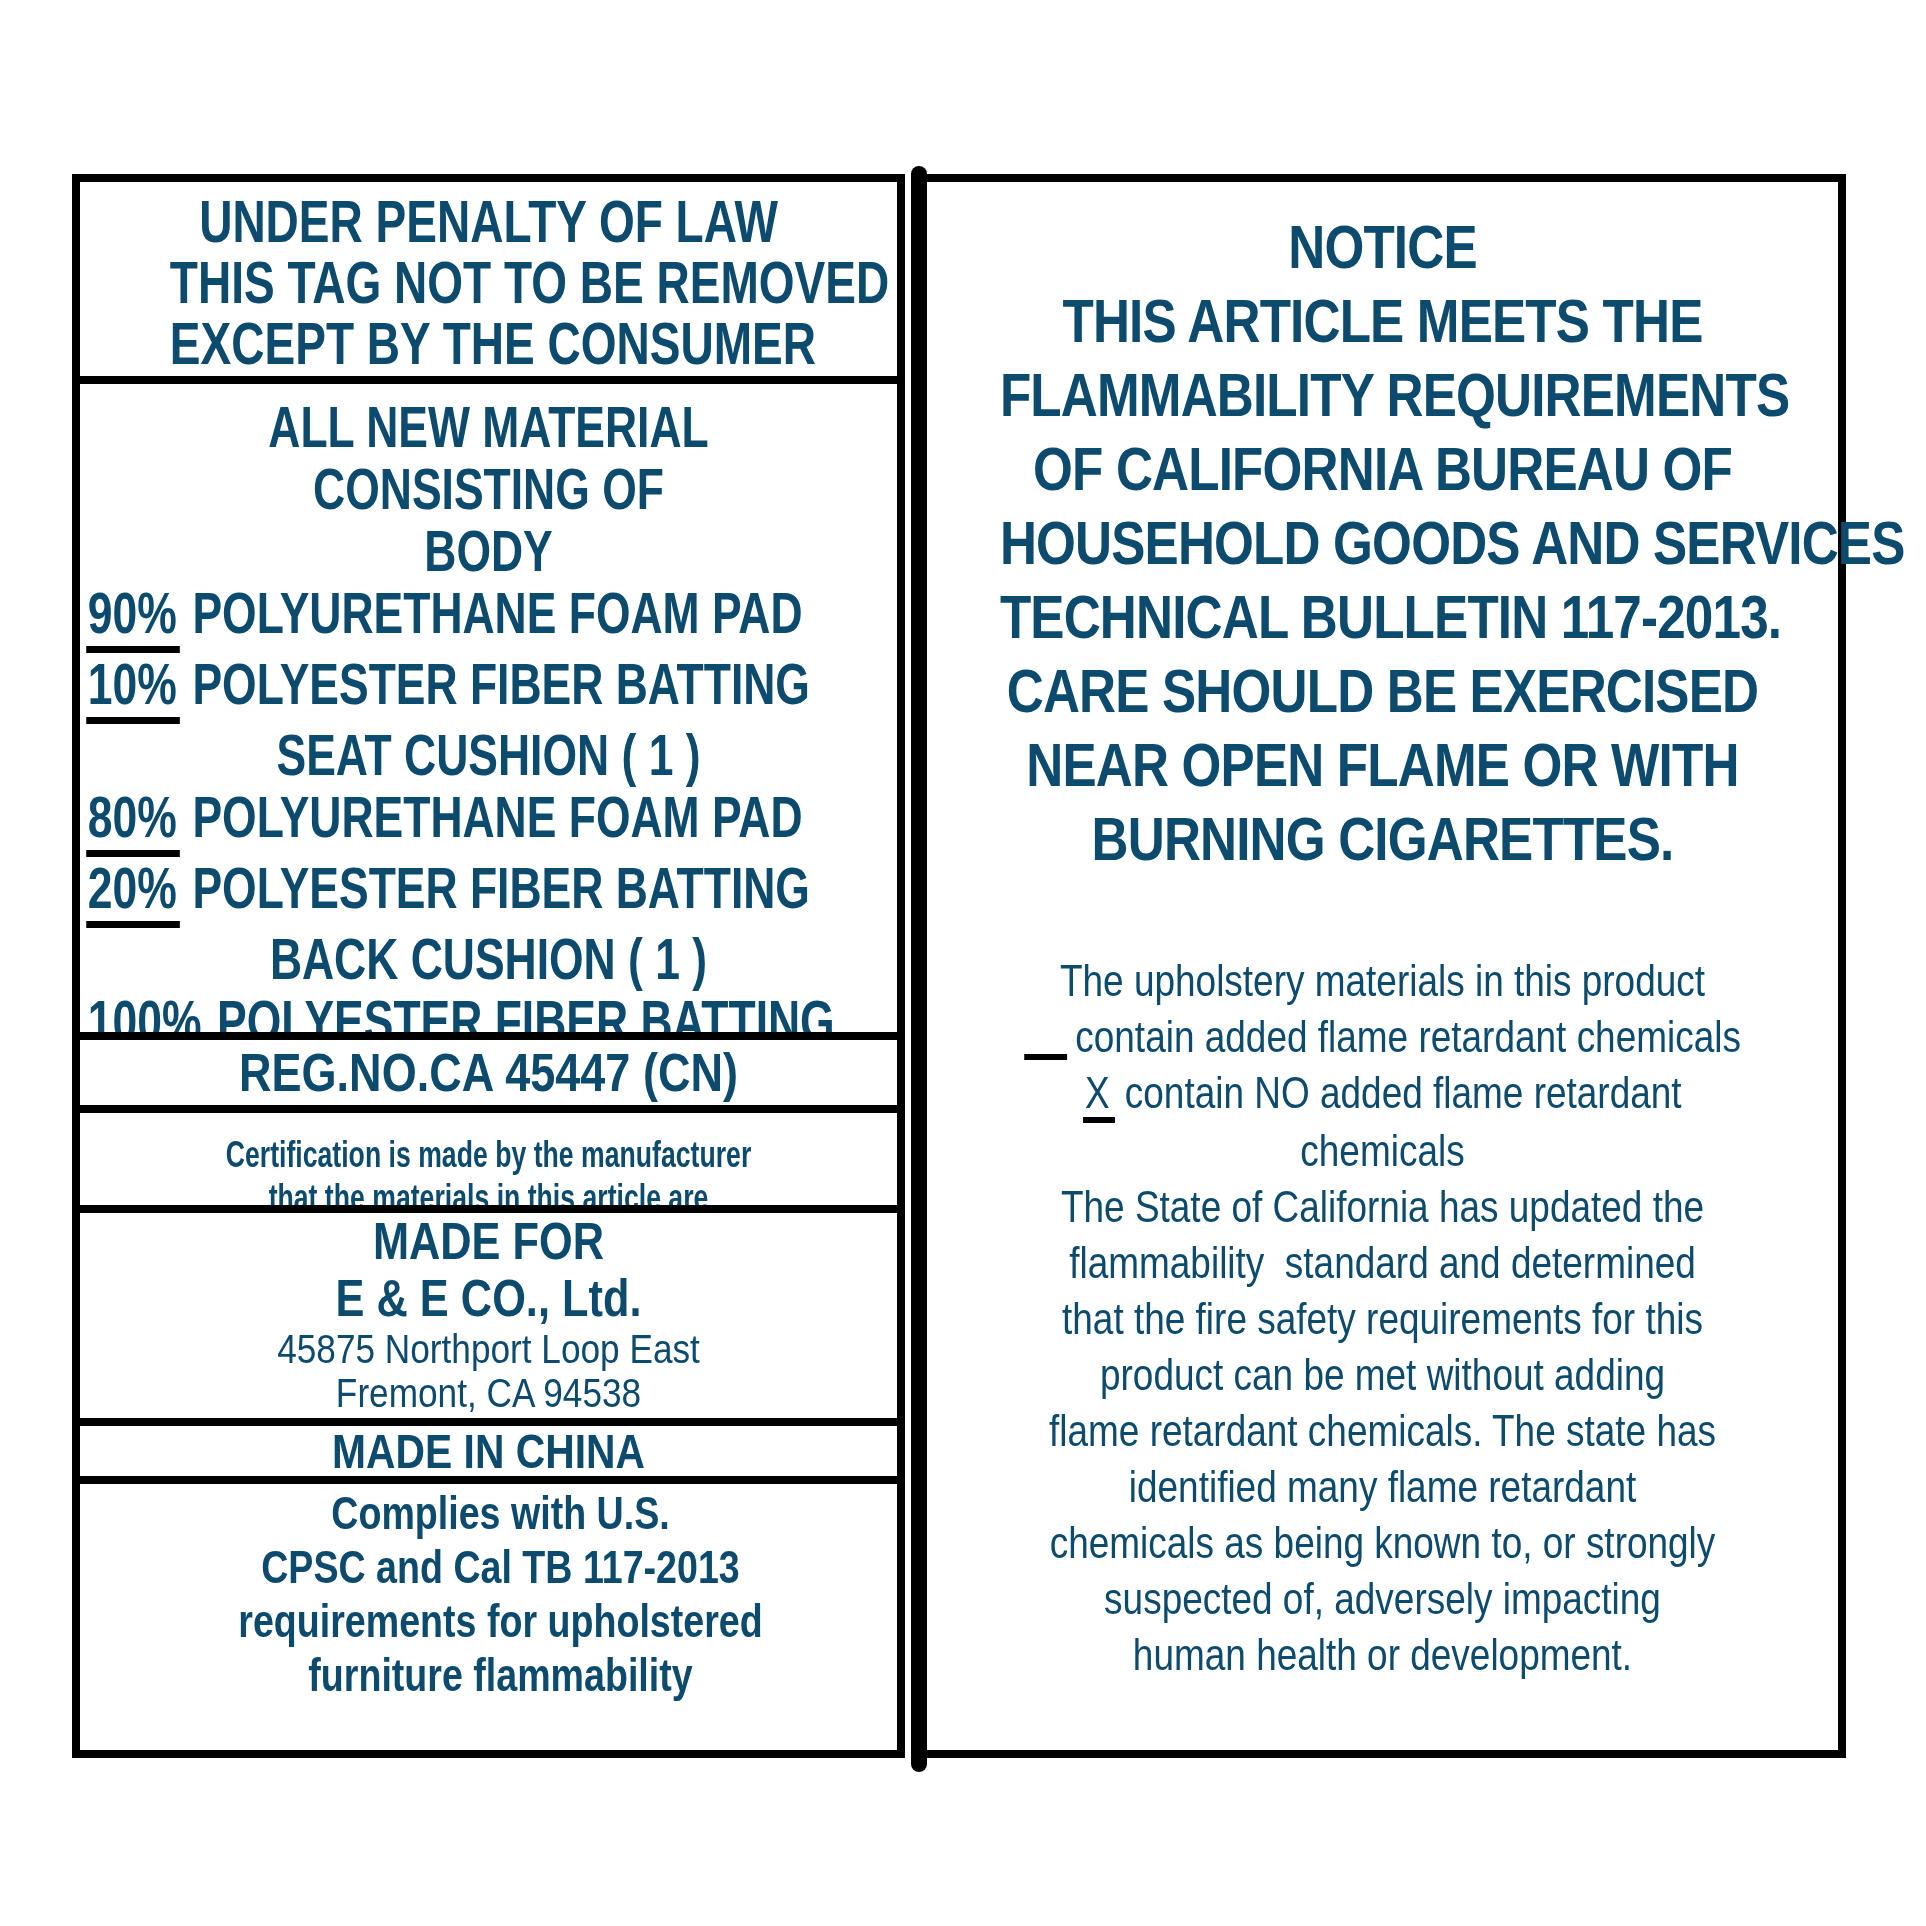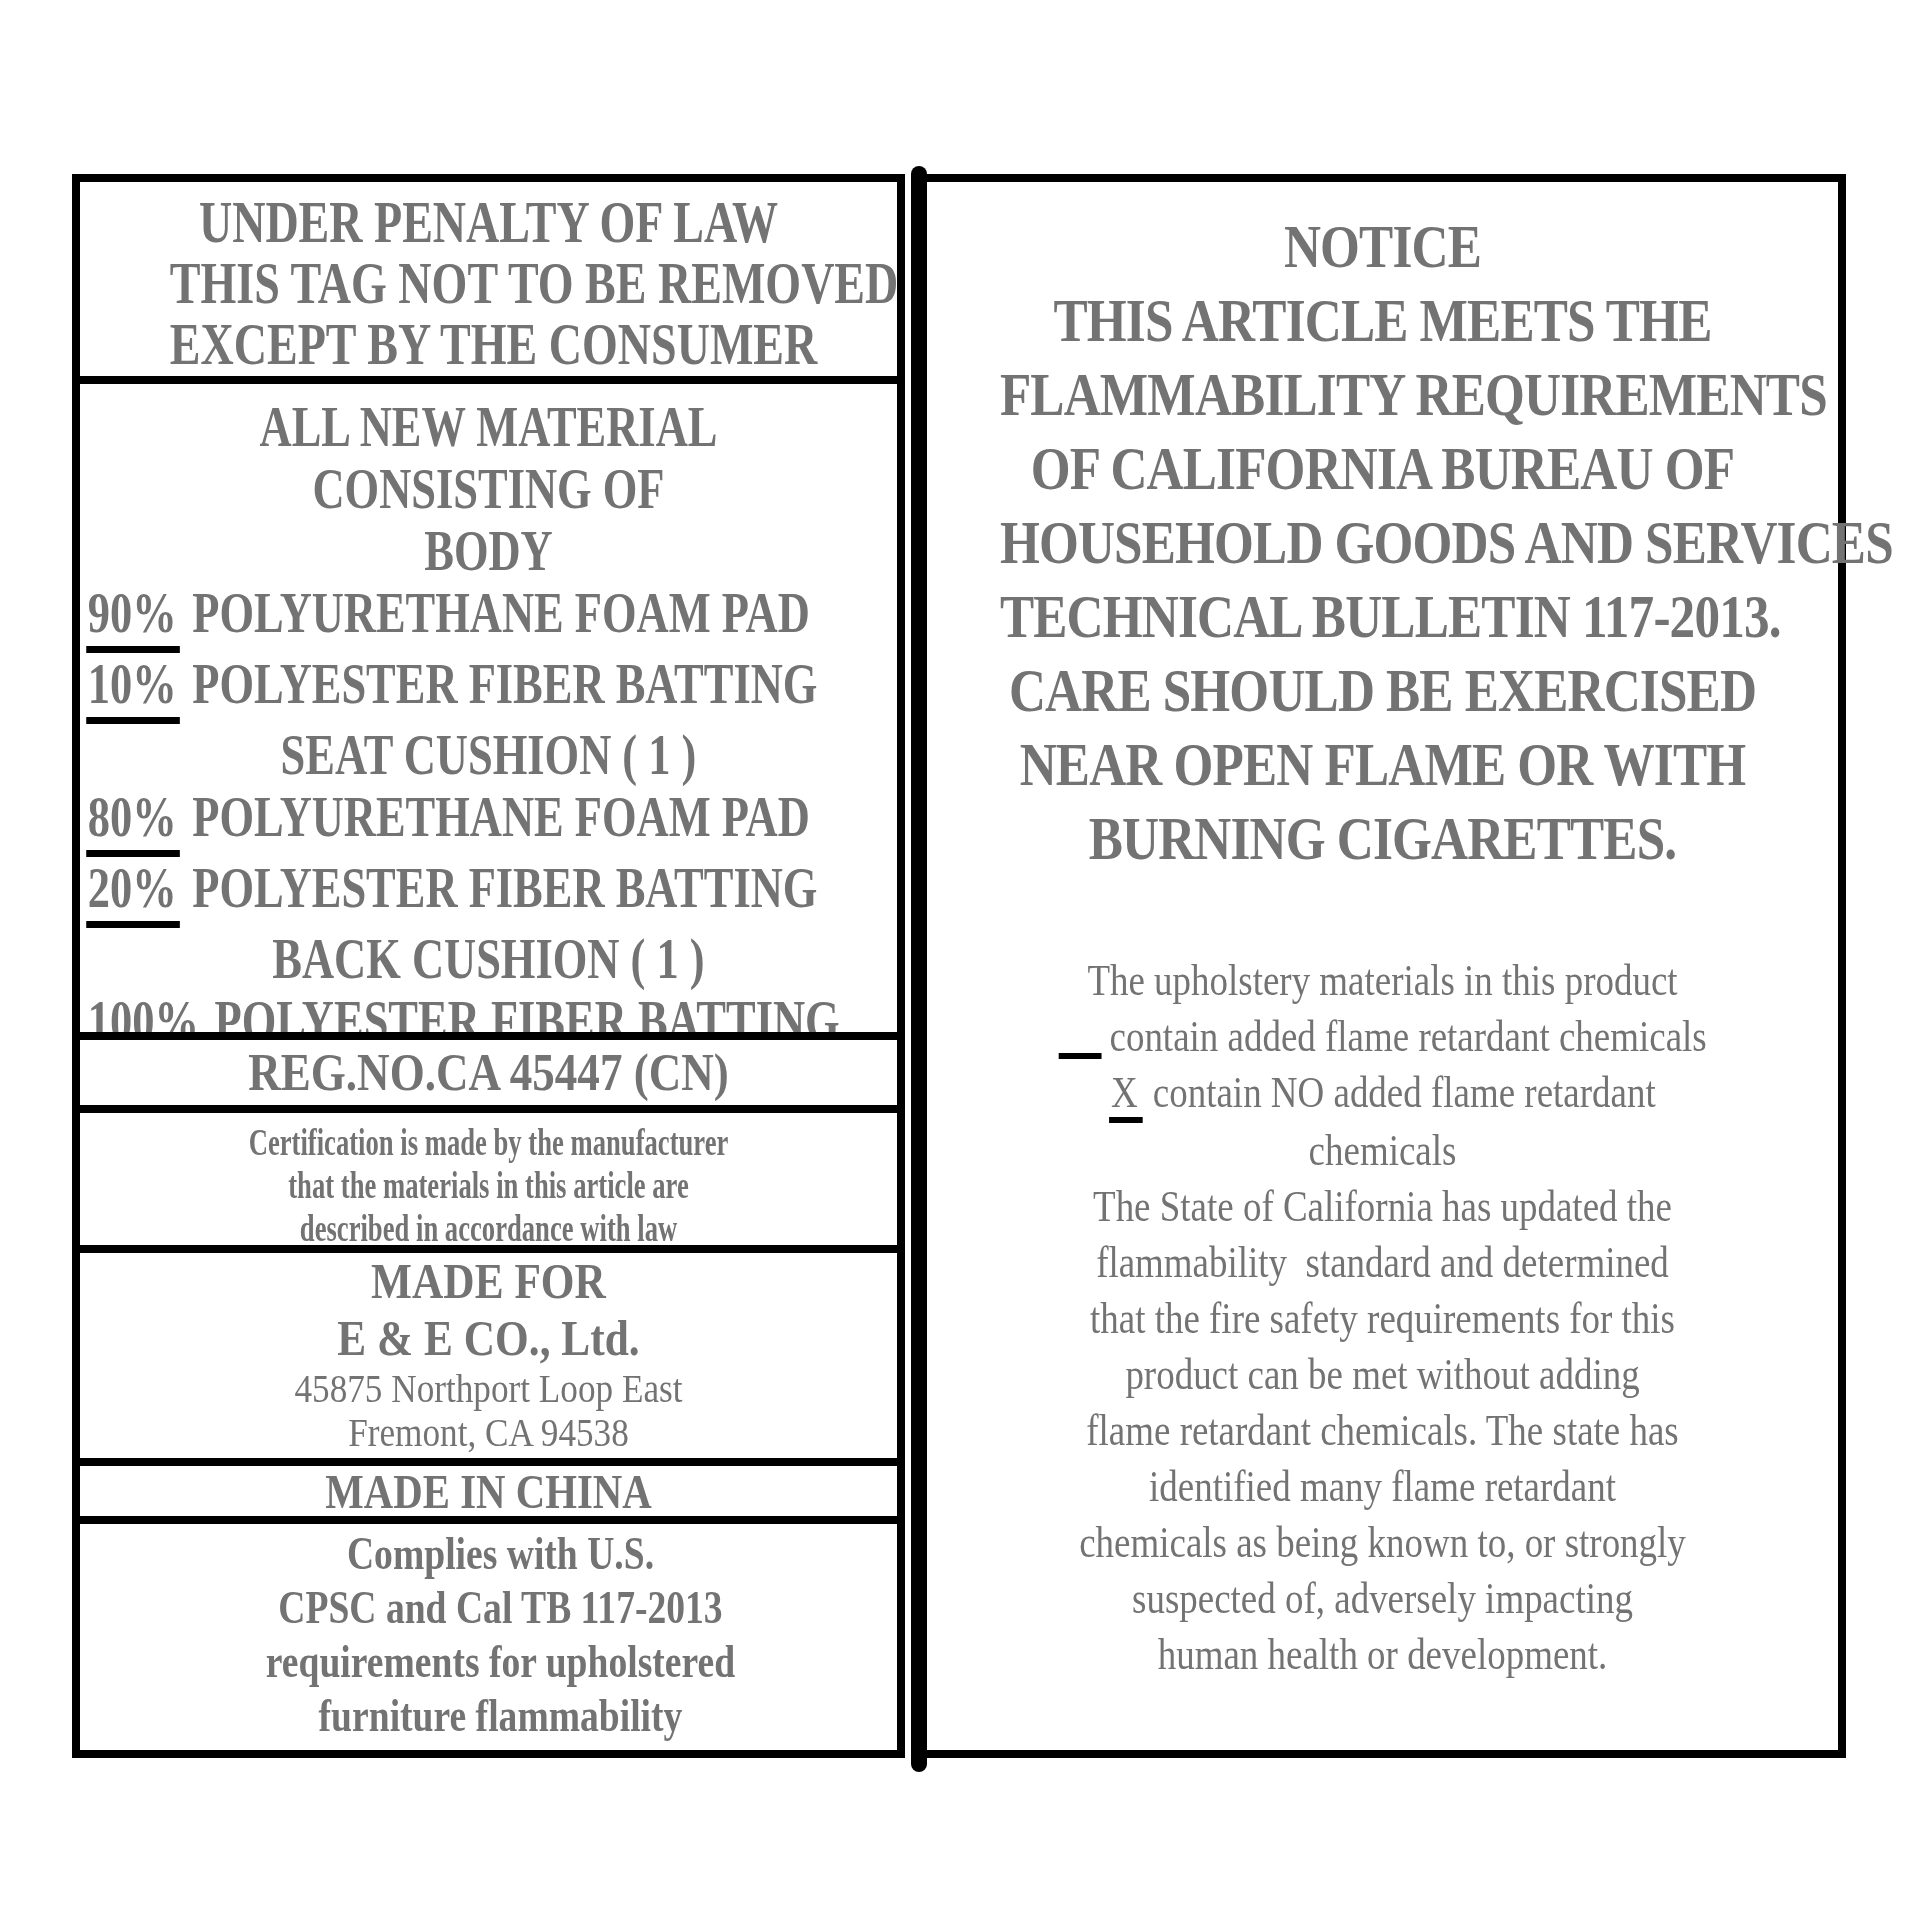--- a/index.html
+++ b/index.html
@@ -1,18 +1,18 @@
 <!DOCTYPE html>
 <html><head>
 <meta charset="utf-8">
 <style>
   html,body { margin:0; padding:0; background:#ffffff; }
   .page {
     position:relative; width:1927px; height:1927px; background:#ffffff;
-    font-family:Liberation Serif, serif; color:#737373;
+    font-family:Liberation Sans, sans-serif; color:#0c4a6e;
   }
   .panel { position:absolute; box-sizing:border-box; background:#fff; }
   .left-panel  { left:72px;  top:174px; width:833px; height:1584px; border:8px solid #000; }
   .divider     { position:absolute; left:911px; top:166px; width:16px; height:1606px;
                  background:#000; border-radius:8px; }
   .right-panel { left:927px; top:174px; width:919px; height:1584px;
                  border:8px solid #000; border-left:none; }
 
   .sec { box-sizing:border-box; border-bottom:8px solid #000; text-align:center; overflow:hidden; }
   .sec:last-child { border-bottom:none;margin-left:24px; }
@@ -24,21 +24,21 @@
   .sec-penalty .line { font-size:59px; line-height:61px; font-weight:bold; transform:scaleX(0.78); }
 
   .sec-materials { height:656px; padding-top:12px; }
   .sec-materials .line { font-size:57px; line-height:62px; font-weight:bold; transform:scaleX(0.78); }
   .pct-line { text-align:left; padding-left:8px; transform-origin:left center; }
   .pct { display:inline-block; border-bottom:7px solid #000; padding:0 4px 2px 2px; margin-right:16px; }
 
   .sec-reg { height:73px; padding-top:1px; }
   .sec-reg .line { font-size:53px; line-height:63px; font-weight:bold; transform:scaleX(0.85); }
 
-  .sec-cert { height:140px; padding-top:8px; }
+  .sec-cert { height:100px; padding-top:20px; }
   .sec-cert .line { font-size:37px; line-height:43px; font-weight:bold; transform:scaleX(0.72); }
 
   .sec-madefor { height:213px; }
   .sec-madefor .big  { font-size:51px; line-height:57px; font-weight:bold; transform:scaleX(0.85); }
   .sec-madefor .addr { font-size:40px; line-height:44px; font-weight:normal; transform:scaleX(0.88); }
 
   .sec-madein { height:58px; }
   .sec-madein .line { font-size:48px; line-height:51px; font-weight:bold; transform:scaleX(0.85); }
 
   .sec-complies { height:222px; padding-top:2px; }

